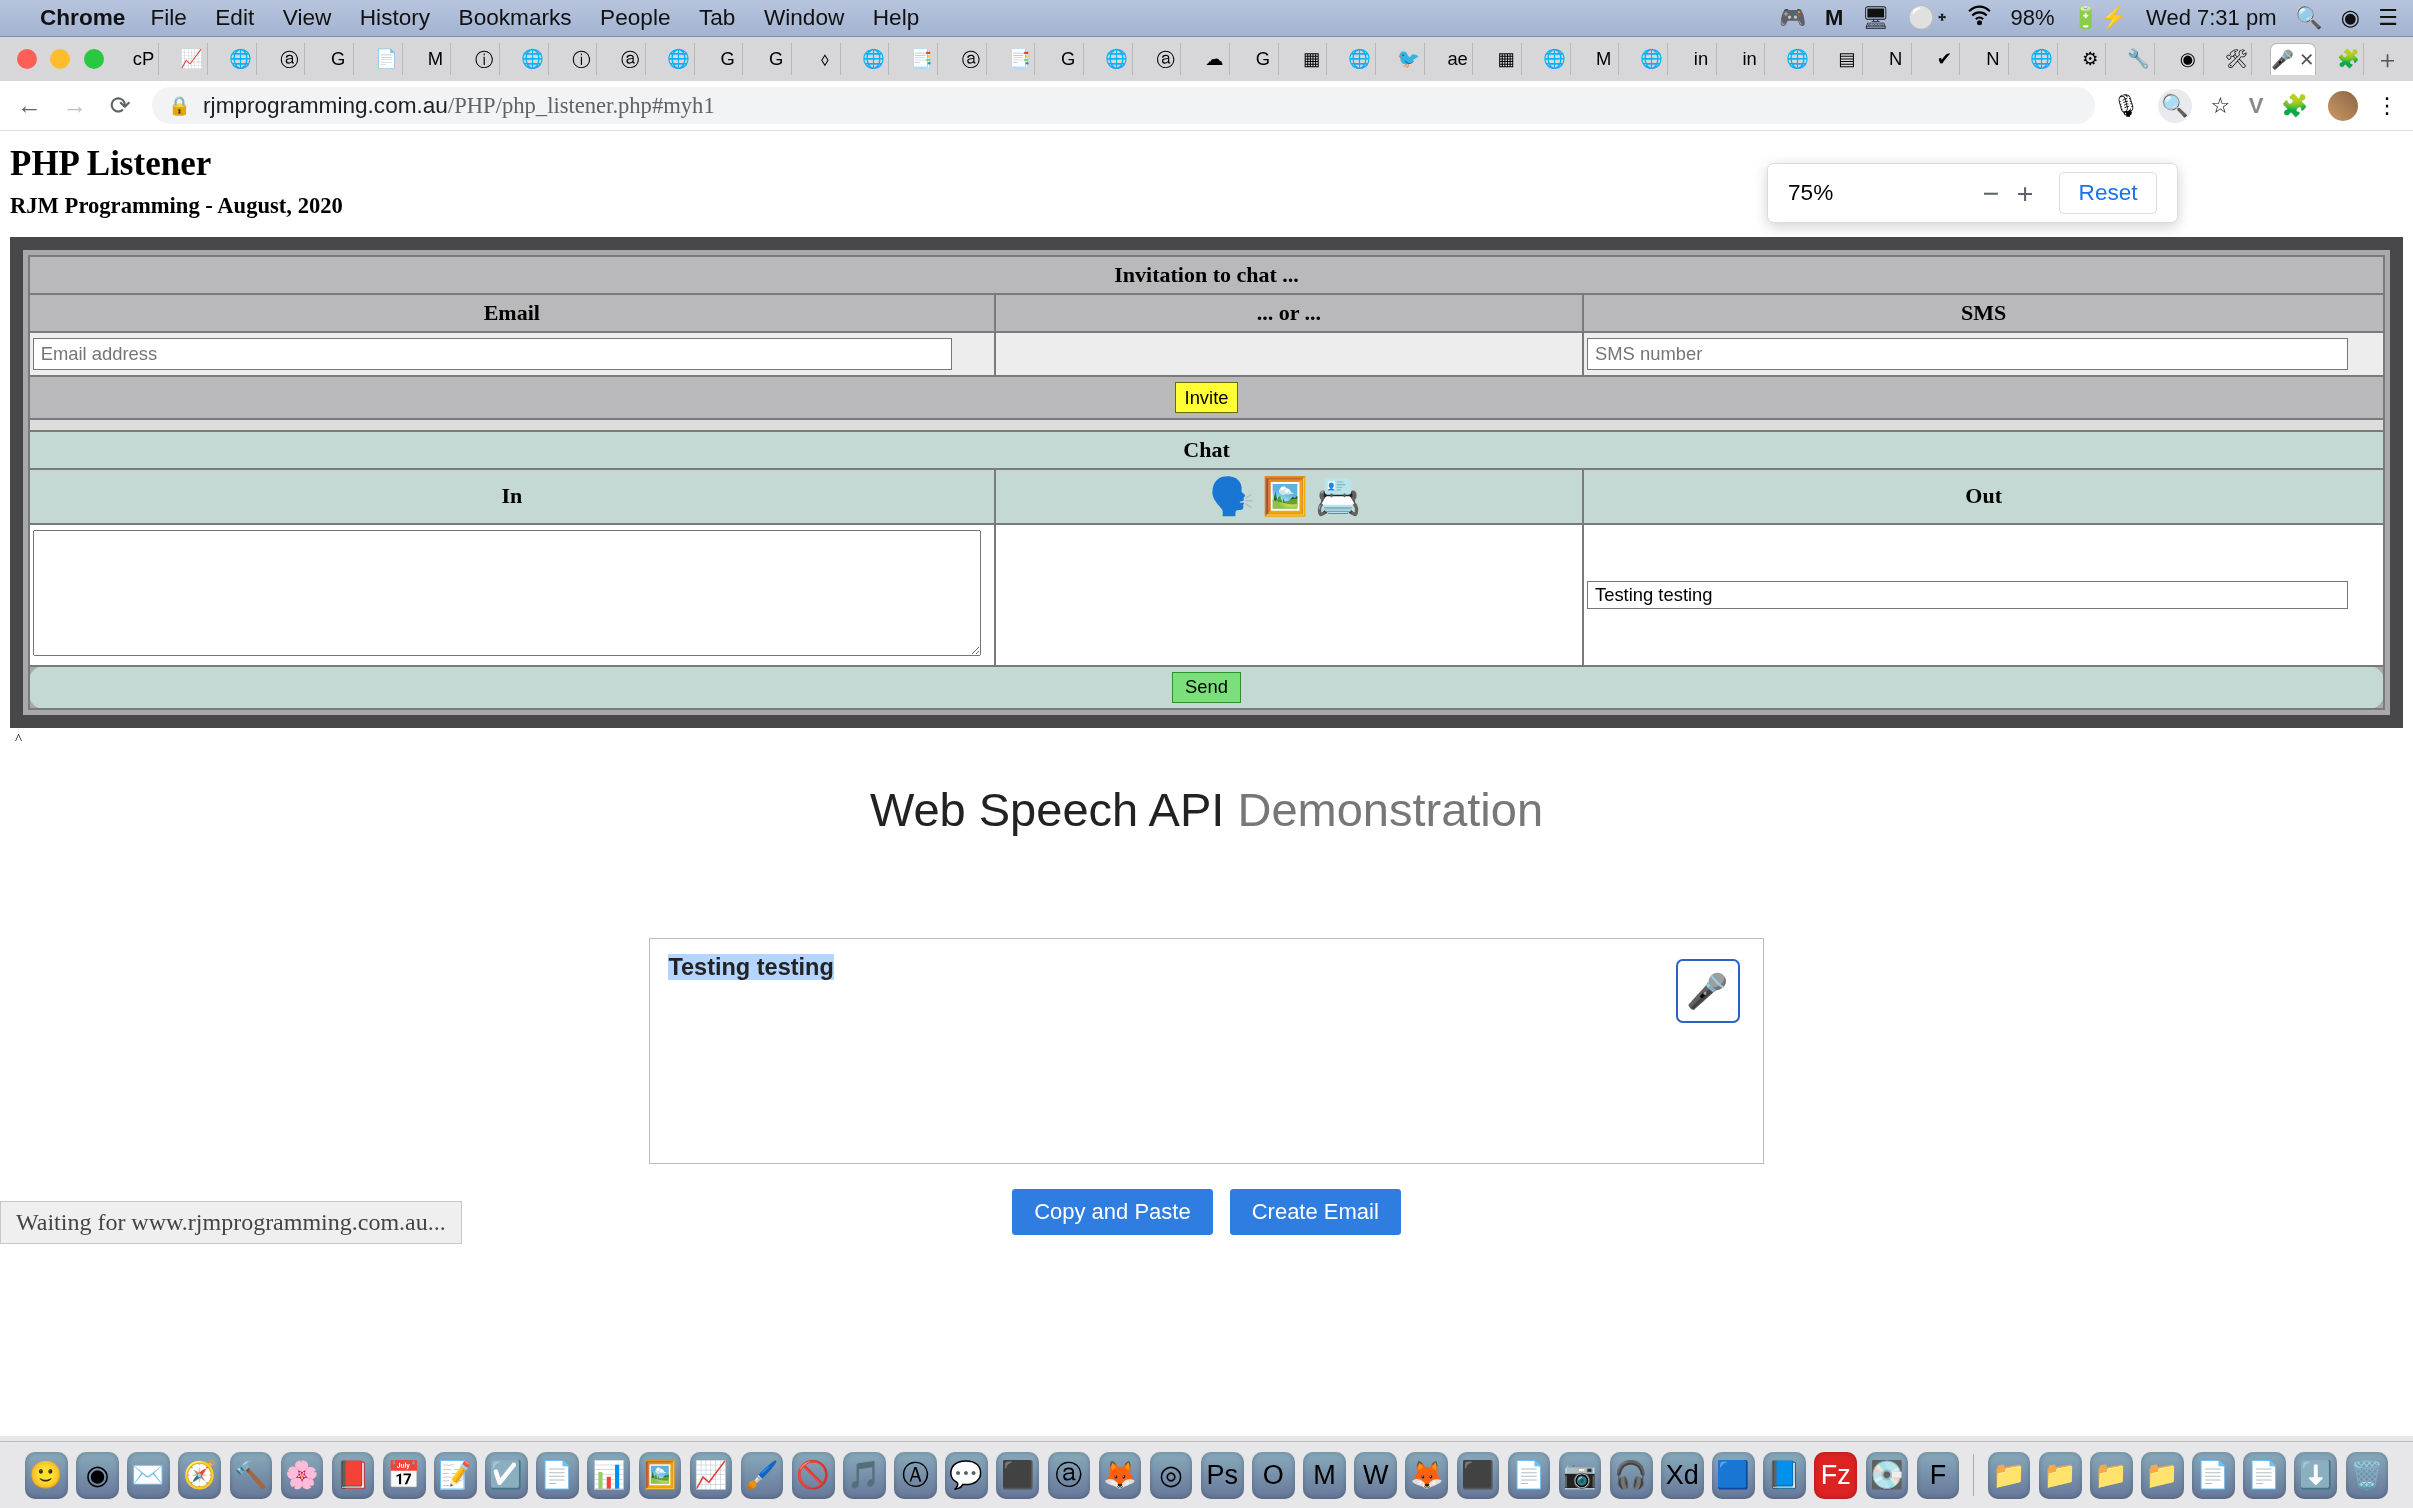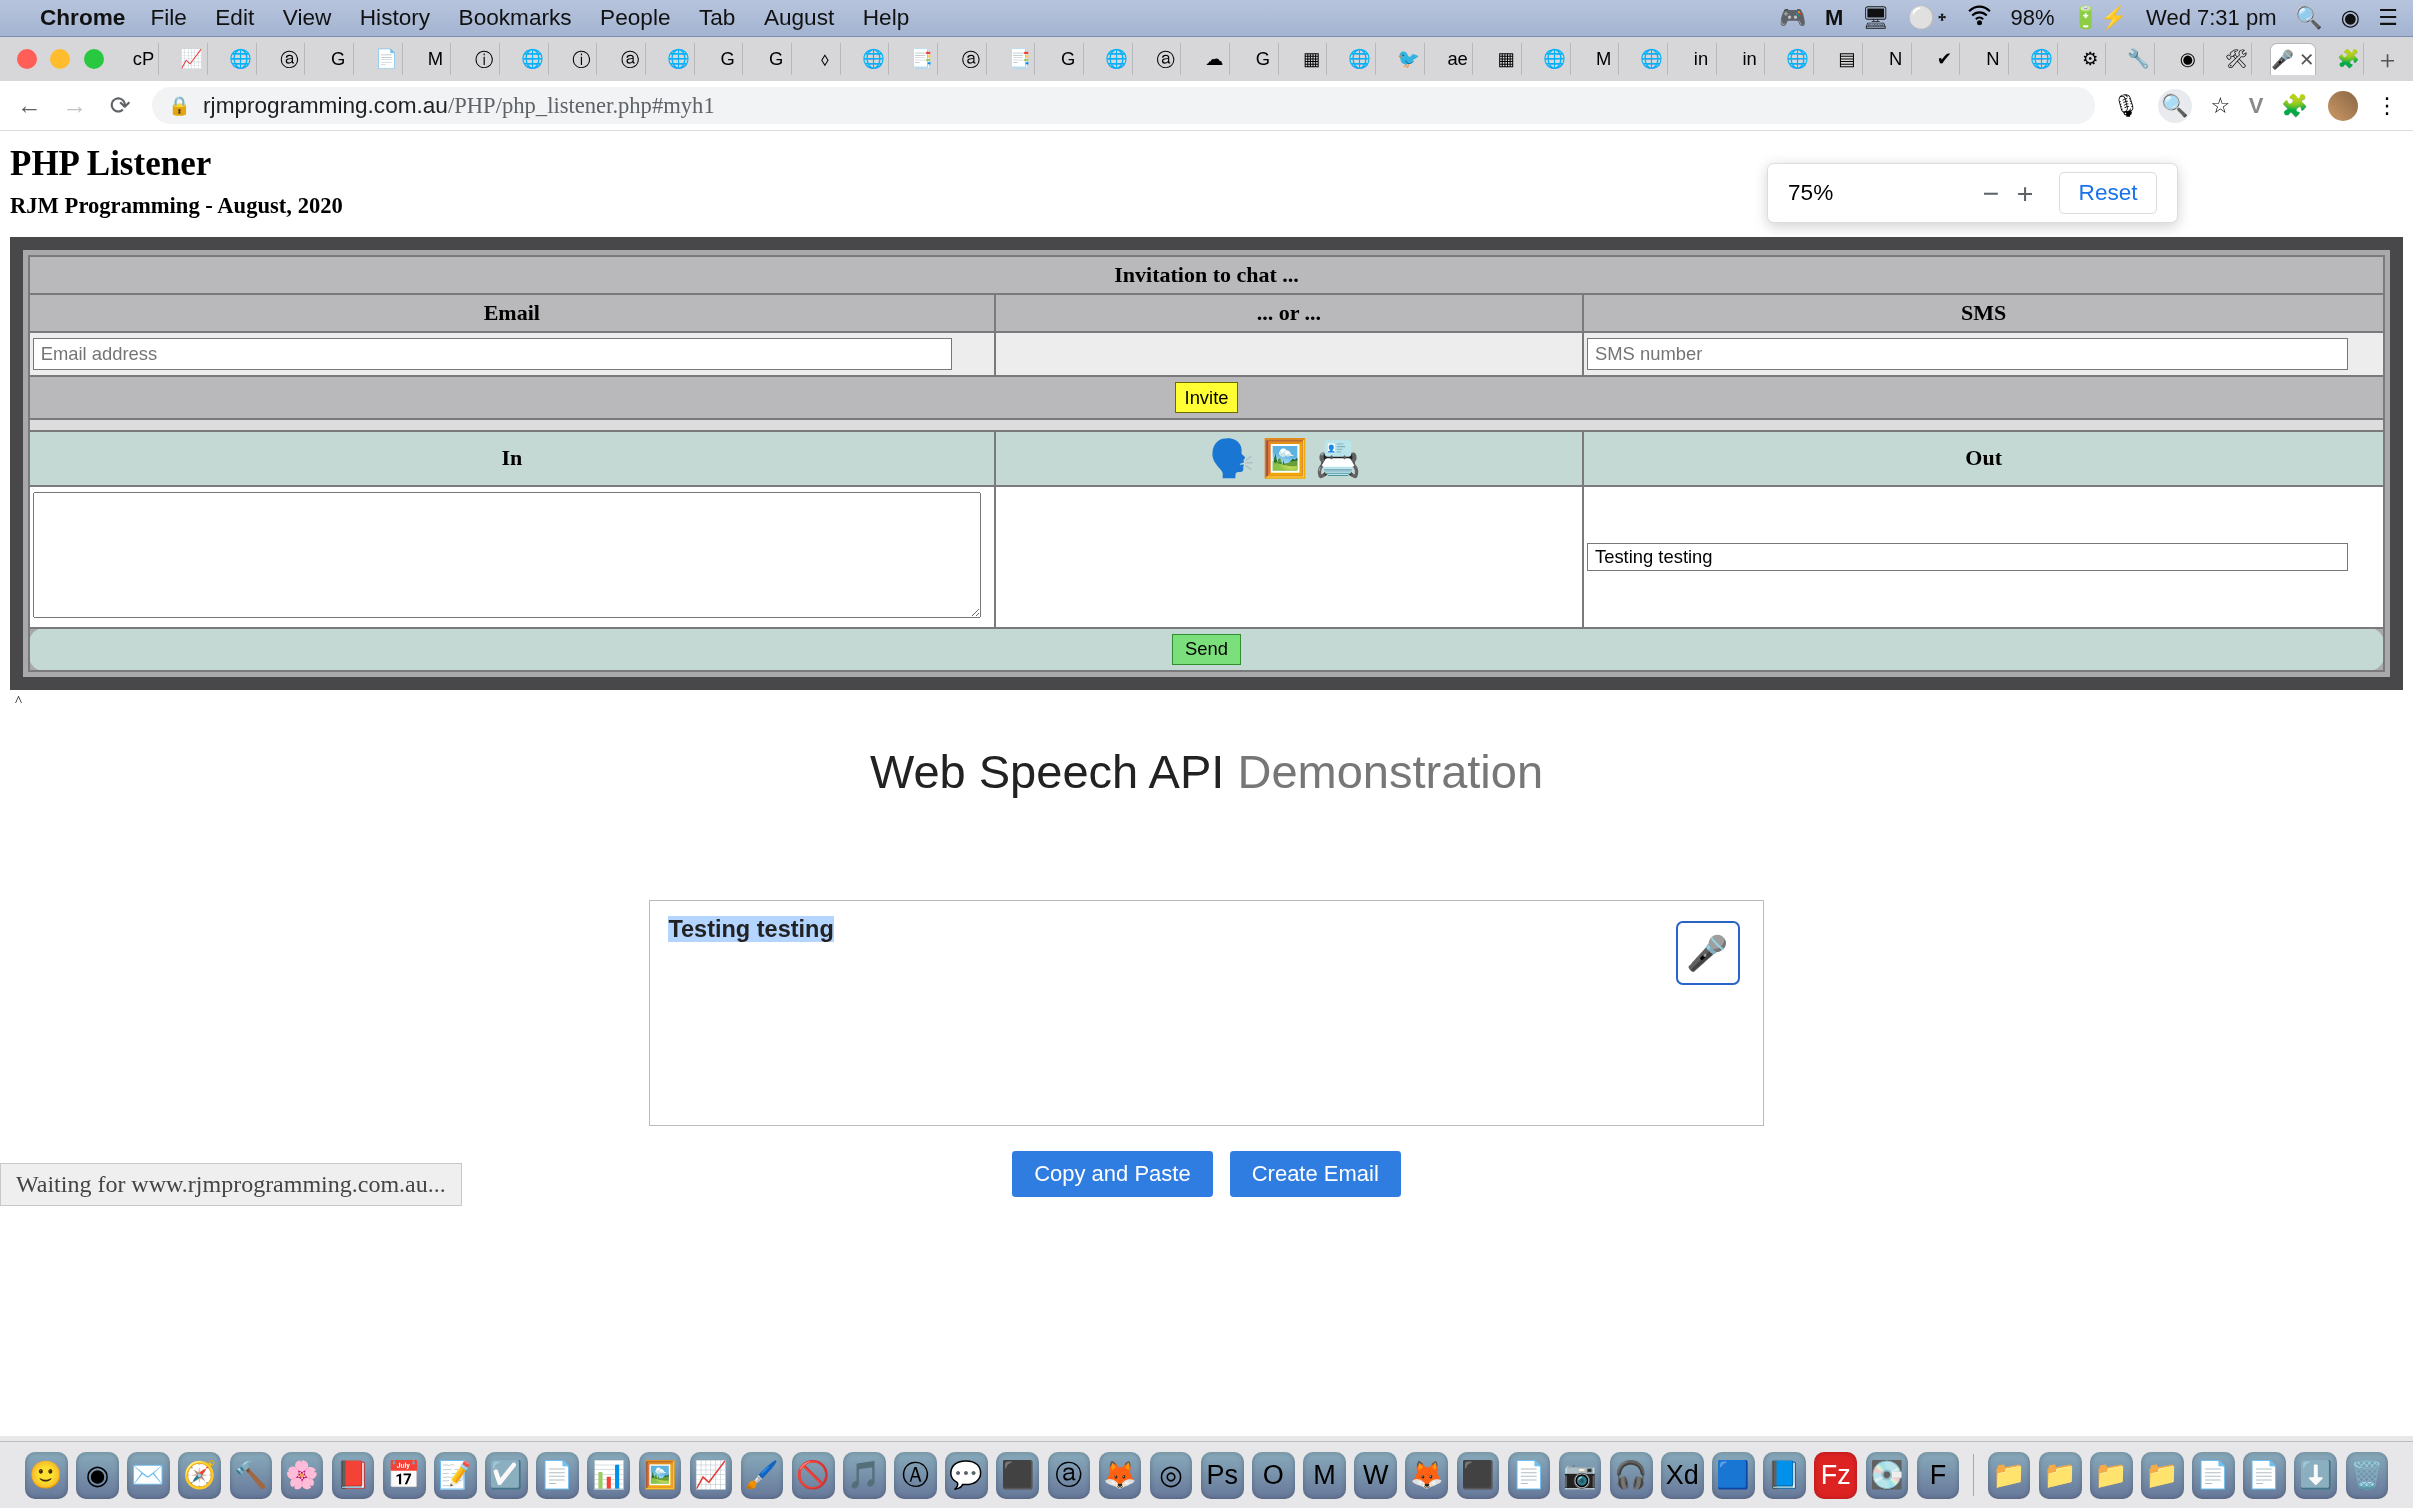--- a/index.html
+++ b/index.html
@@ -99,21 +99,21 @@
 <div class="menubar">
   <span class="apple"></span>
   <span class="appname">Chrome</span>
   <span class="mitem">File</span>
   <span class="mitem">Edit</span>
   <span class="mitem">View</span>
   <span class="mitem">History</span>
   <span class="mitem">Bookmarks</span>
   <span class="mitem">People</span>
   <span class="mitem">Tab</span>
-  <span class="mitem">August</span>
+  <span class="mitem">Window</span>
   <span class="mitem">Help</span>
   <div class="menubar-right">
     <span>🎮</span>
     <span style="font-weight:900;">M</span>
     <span>🖥</span>
     <span>⚪᛭</span>
     <span>
       <svg viewBox="0 0 24 24" fill="none" stroke="#000" stroke-width="2">
           <path d="M2 8c6-6 14-6 20 0"></path>
           <path d="M5 12c4-4 10-4 14 0"></path>
@@ -246,20 +246,23 @@
         <tr>
           <td class="cellpad"><input class="txt" placeholder="Email address" style=""></td>
           <td class="cellpad"></td>
           <td class="cellpad"><input class="txt" placeholder="SMS number" style=""></td>
         </tr>
         <tr>
               <td colspan="3" class="hdr center" style="background:#b9b9bb;"><button class="invite-btn">Invite</button></td>
             </tr>
         <tr class="thinrow">
               <td colspan="3"></td>
+            </tr>
+        <tr>
+              <td colspan="3" class="hdr hdr2">Chat</td>
             </tr>
         <tr>
           <td class="hdr hdr2">In</td>
           <td class="hdr hdr2 center"><span class="midicons">🗣️🖼️📇</span></td>
           <td class="hdr hdr2">Out</td>
         </tr>
         <tr>
           <td style="background:#fff;"><textarea class="in" style=""></textarea></td>
           <td style="background:#fff; position:relative;"></td>
           <td style="background:#fff; vertical-align:middle;"><input class="out-input" value="Testing testing" style=""></td>

